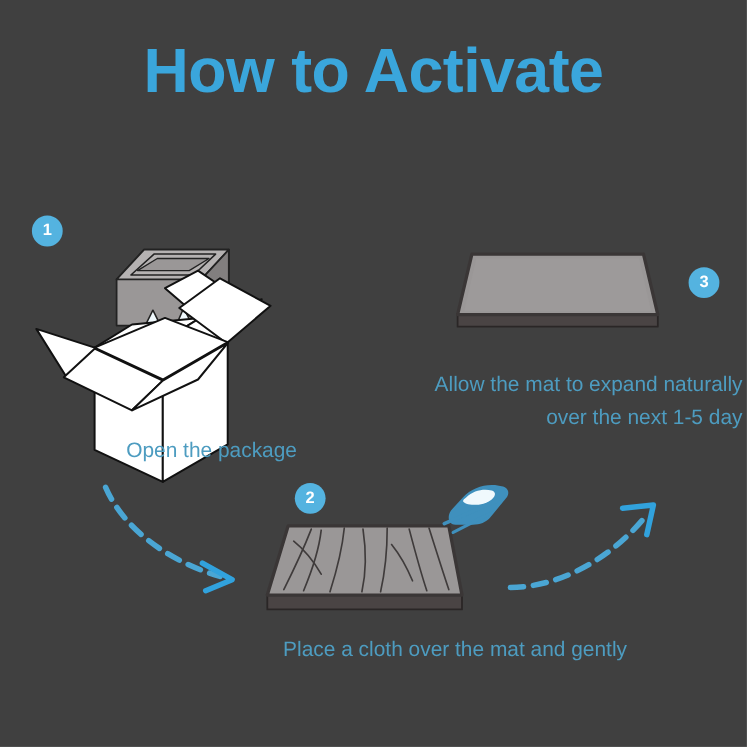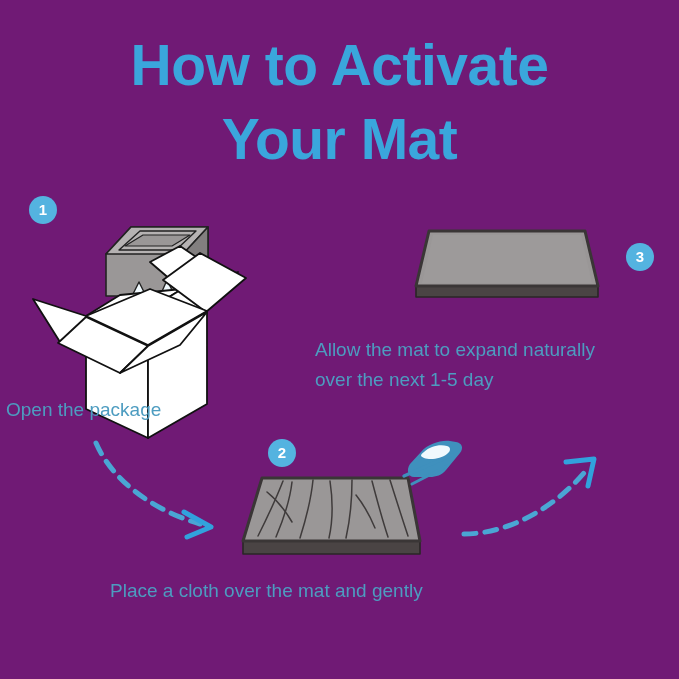--- a/index.html
+++ b/index.html
@@ -11,21 +11,21 @@
     height: 679px;
     background: #f0f9fd;
     font-family: "Liberation Sans", sans-serif;
     overflow: hidden;
     position: relative;
   }
   #infographic {
     position: relative;
     width: 679px;
     height: 679px;
-    background: #701a75;
+    background: #404040;
   }
 
   
   .title-block {
     position: absolute;
     left: 0;
     top: 28px;
     width: 679px;
     text-align: center;
   }
@@ -55,24 +55,24 @@
   #badge-1 { left: 29px;  top: 196px; }
   #badge-2 { left: 268px; top: 439px; }
   #badge-3 { left: 626px; top: 243px; }
 
   
   .caption {
     position: absolute;
     color: #4d9cc0;
     font-size: 19px;
     line-height: 30px;
-    text-align: left;
+    text-align: right;
   }
   #caption-1 {
-    left: 6px;
+    left: 20px;
     top: 395px;
     width: 250px;
   }
   #caption-3 {
     left: 315px;
     top: 335px;
     width: 360px;
   }
   #caption-2 {
     left: 110px;
@@ -91,21 +91,20 @@
     pointer-events: none;
   }
 </style>
 </head>
 <body>
 
 <div id="infographic">
 
   <div class="title-block">
     <span class="title-line">How to Activate</span>
-    <span class="title-line">Your Mat</span>
   </div>
 
   <svg class="art" viewBox="0 0 679 679">
 
     <g>
 
       <path d="M106 296 L106 254 L131 227 L208 227 L208 268 L183 296 Z" fill="#9a9797" stroke="#222" stroke-width="1.6" stroke-linejoin="round"></path>
       <path d="M106 254 L131 227 L208 227 L183 254 Z" fill="#b5b2b2" stroke="#222" stroke-width="1.6" stroke-linejoin="round"></path>
       <path d="M183 254 L183 296 L208 268 L208 227 Z" fill="#827f7f" stroke="#222" stroke-width="1.6" stroke-linejoin="round"></path>
 

